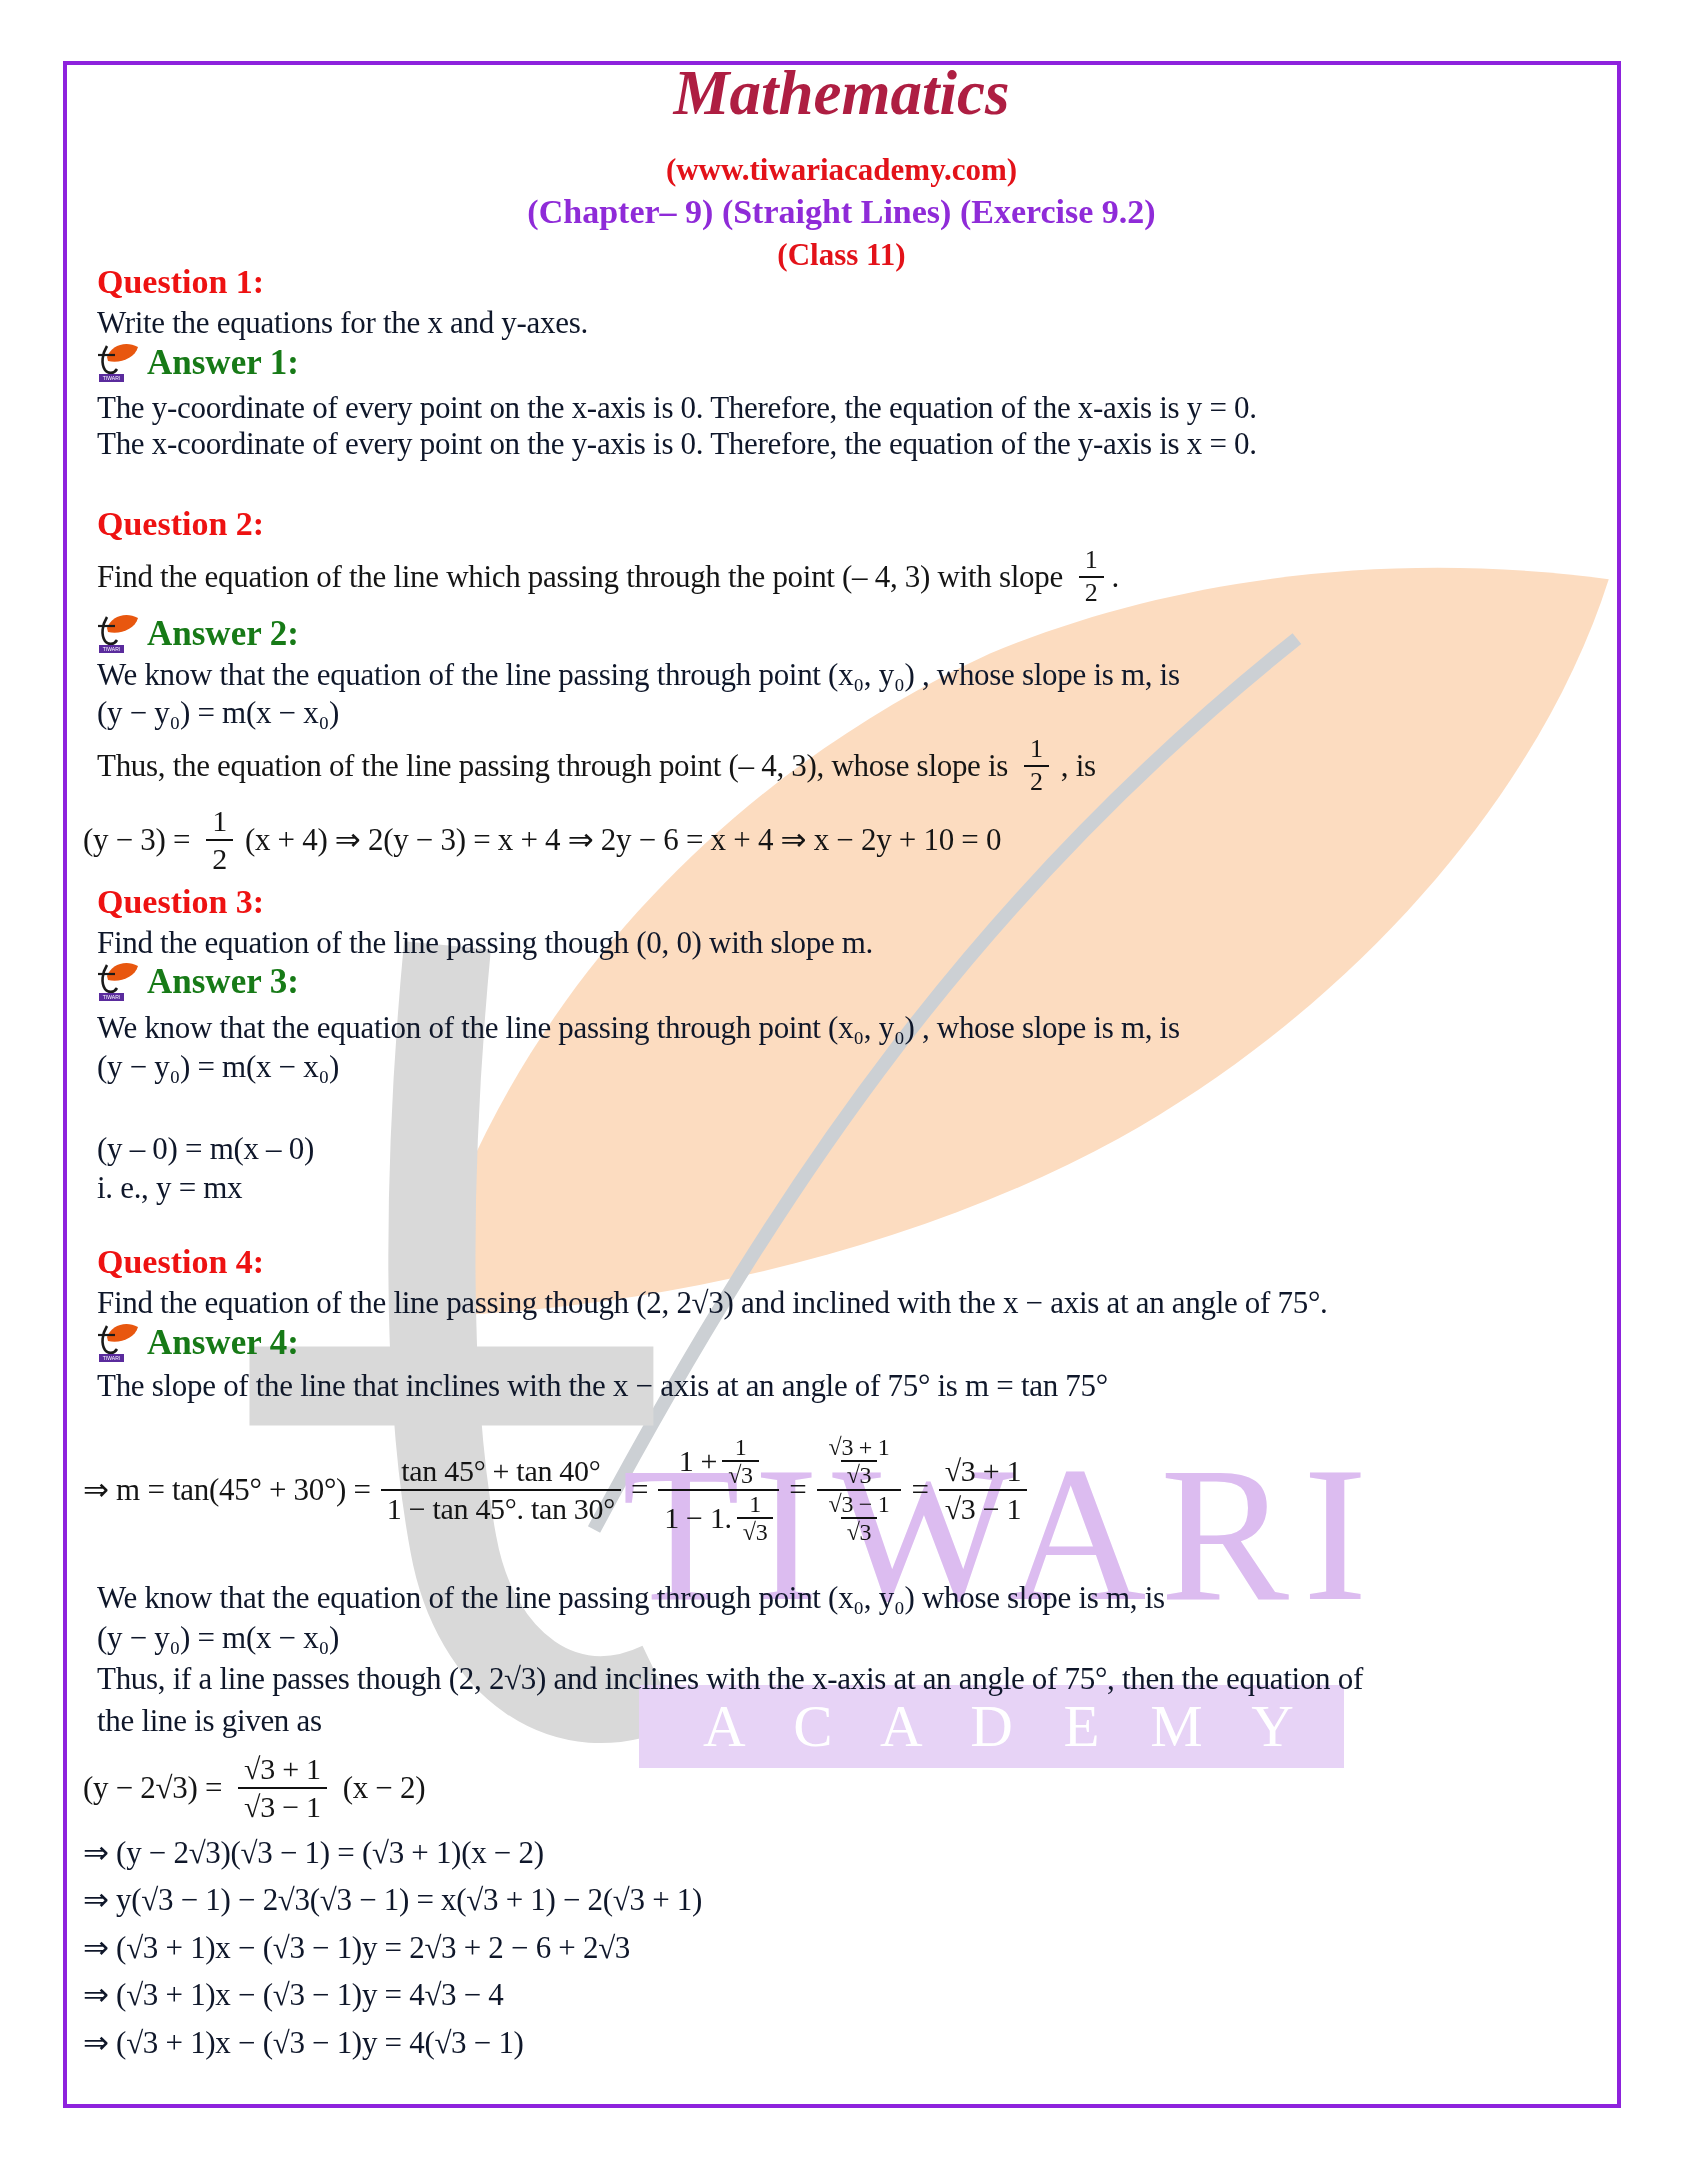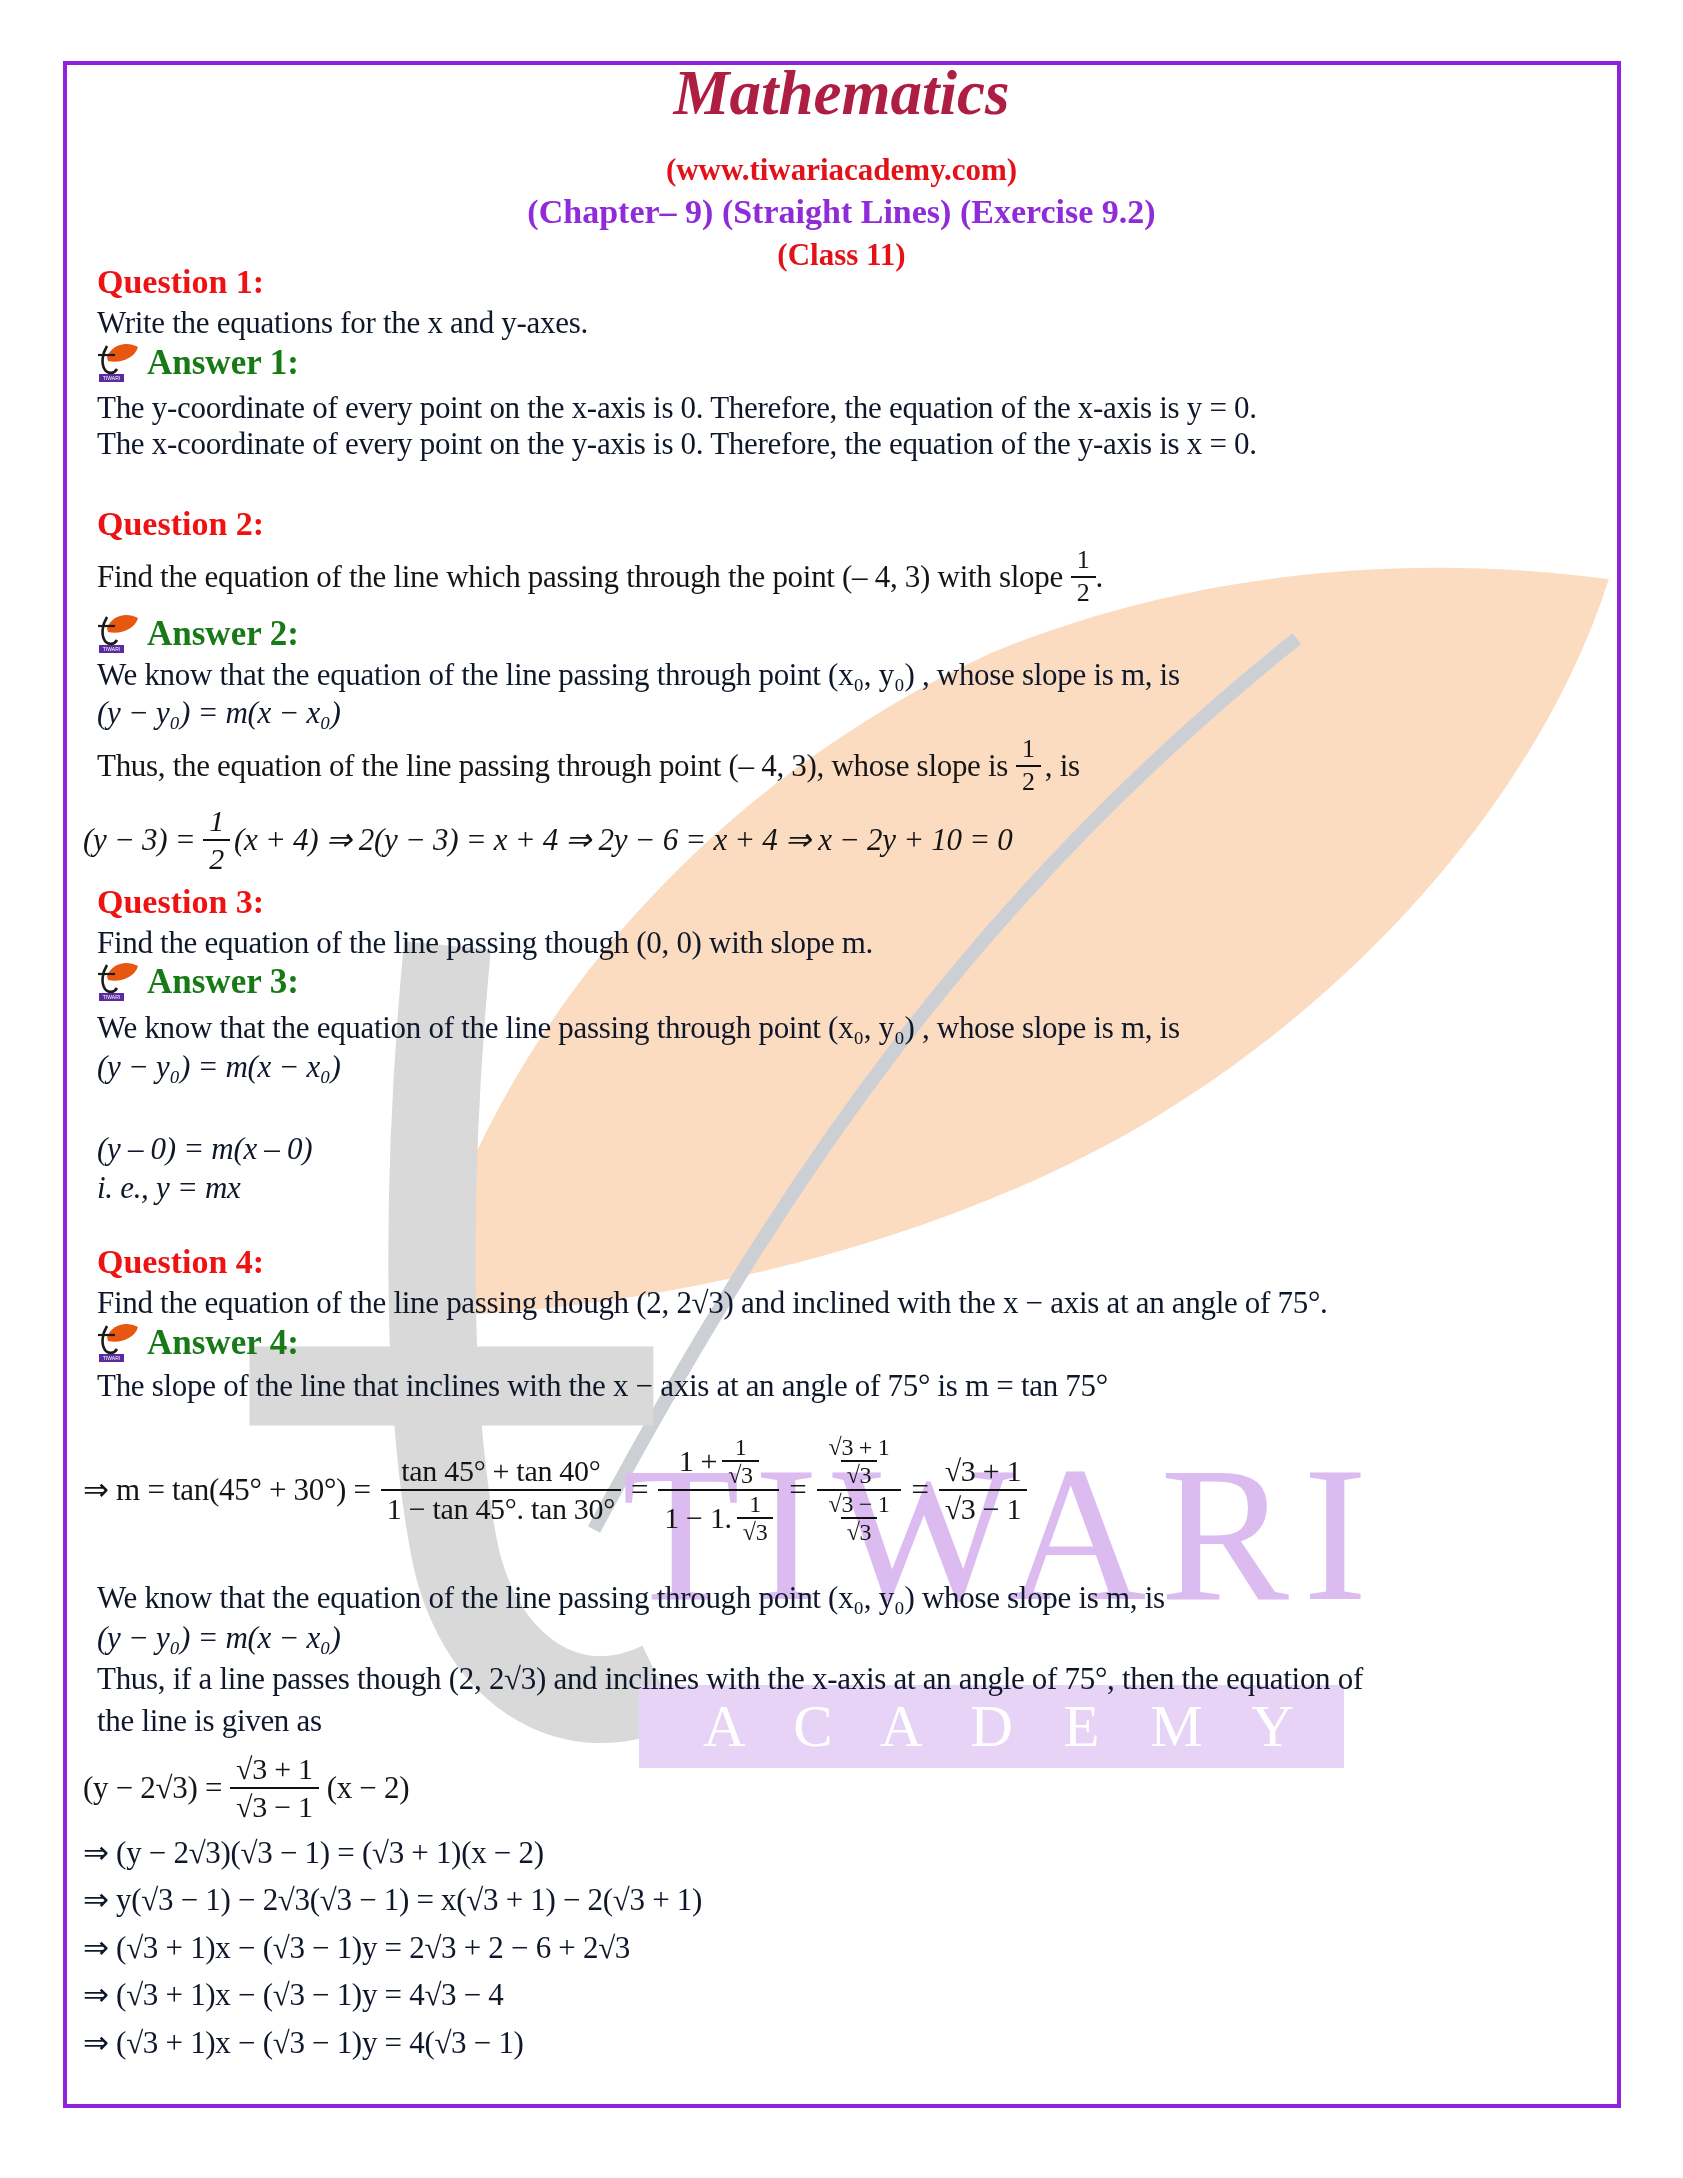--- a/index.html
+++ b/index.html
@@ -25,25 +25,25 @@
   .title{top:57px;font-size:63px;font-weight:bold;font-style:italic;color:#ae1e42;}
   .site{top:152px;font-size:31px;font-weight:bold;color:#e31219;}
   .chapter{top:193px;font-size:34px;font-weight:bold;color:#8f2bd8;}
   .klass{top:237px;font-size:31px;font-weight:bold;color:#e31219;}
 
   
   .qlbl{position:absolute;left:97px;font-size:34px;font-weight:bold;color:#ee1212;
         white-space:nowrap;z-index:2;}
   .ln{position:absolute;left:97px;font-size:31px;letter-spacing:-0.3px;color:#0f172a;
       white-space:nowrap;z-index:2;}
-  .it{font-style:italic;}
+  .it{}
   .ans{position:absolute;left:95px;display:flex;align-items:center;gap:6px;z-index:2;}
   .albl{font-size:35px;font-weight:bold;color:#177a17;white-space:nowrap;}
 
-  .fx{position:absolute;display:flex;align-items:center;gap:8px;font-size:31px;
+  .fx{position:absolute;display:flex;align-items:center;gap:16px;font-size:31px;
       letter-spacing:-0.3px;color:#151515;white-space:nowrap;z-index:2;}
 
   
   .fr{display:inline-flex;flex-direction:column;align-items:center;vertical-align:middle;
       font-size:26px;line-height:1.18;}
   .fr .nu,.fr .de{display:flex;align-items:center;justify-content:center;gap:5px;padding:0 6px;}
   .fr .de{border-top:2px solid #111;}
   .fr.big{font-size:30px;}
   .fr.sm{font-size:24px;line-height:1.1;}
   .fr.sm .de{border-top:2px solid #111;}

